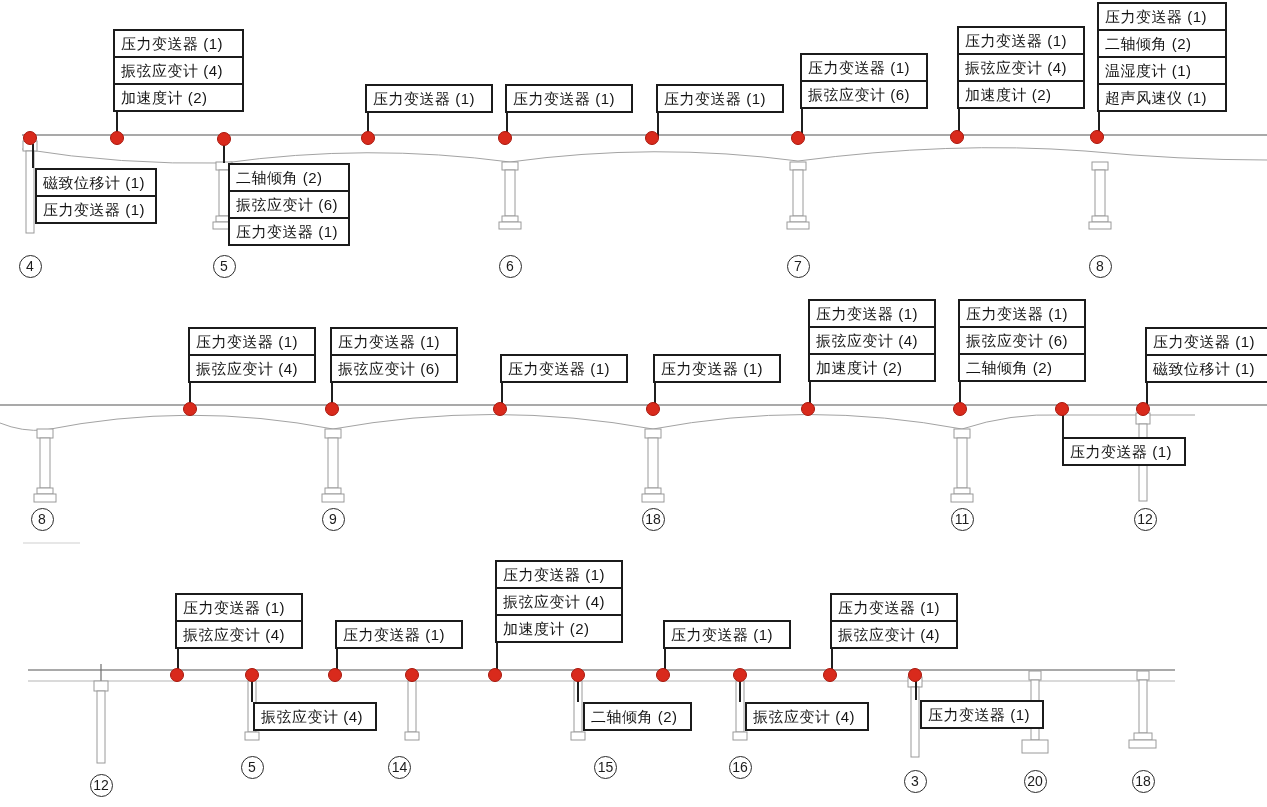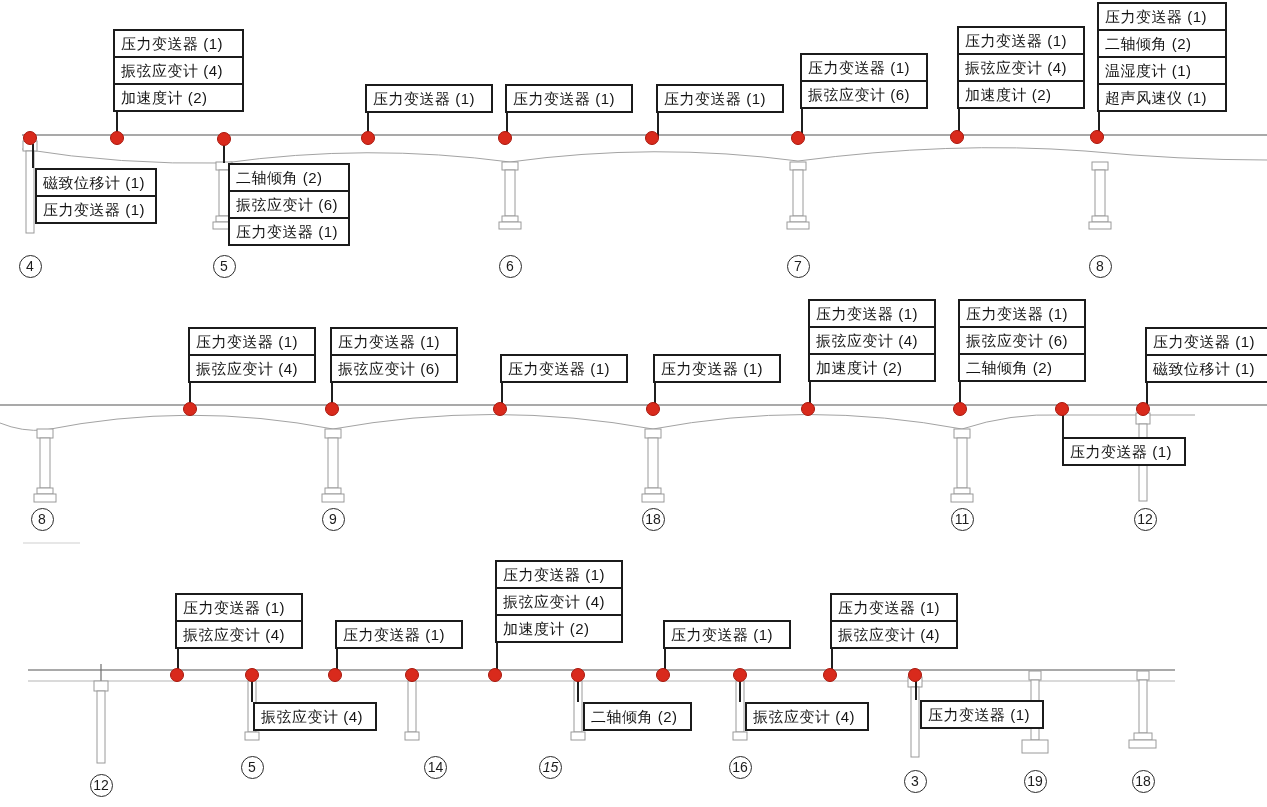--- a/index.html
+++ b/index.html
@@ -306,20 +306,20 @@
       <div class="dot" style="left: 328px; top: 668px;"></div>
       <div class="dot" style="left: 405px; top: 668px;"></div>
       <div class="dot" style="left: 488px; top: 668px;"></div>
       <div class="dot" style="left: 571px; top: 668px;"></div>
       <div class="dot" style="left: 656px; top: 668px;"></div>
       <div class="dot" style="left: 733px; top: 668px;"></div>
       <div class="dot" style="left: 823px; top: 668px;"></div>
       <div class="dot" style="left: 908px; top: 668px;"></div>
       <div class="pier-badge" style="left: 89.5px; top: 773.5px;">12</div>
       <div class="pier-badge" style="left: 240.5px; top: 755.5px;">5</div>
-      <div class="pier-badge" style="left: 424px; top: 755.5px;">14</div>
-      <div class="pier-badge" style="left: 539px; top: 755.5px; font-style: italic;">15</div>
+      <div class="pier-badge" style="left: 388px; top: 755.5px;">14</div>
+      <div class="pier-badge" style="left: 594px; top: 755.5px;">15</div>
       <div class="pier-badge" style="left: 728.5px; top: 755.5px;">16</div>
       <div class="pier-badge" style="left: 903.5px; top: 769.5px;">3</div>
-      <div class="pier-badge" style="left: 1023.5px; top: 769.5px;">19</div>
+      <div class="pier-badge" style="left: 1023.5px; top: 769.5px;">20</div>
       <div class="pier-badge" style="left: 1131.5px; top: 769.5px;">18</div>
     </div>
 </div>
 
 </body></html>

